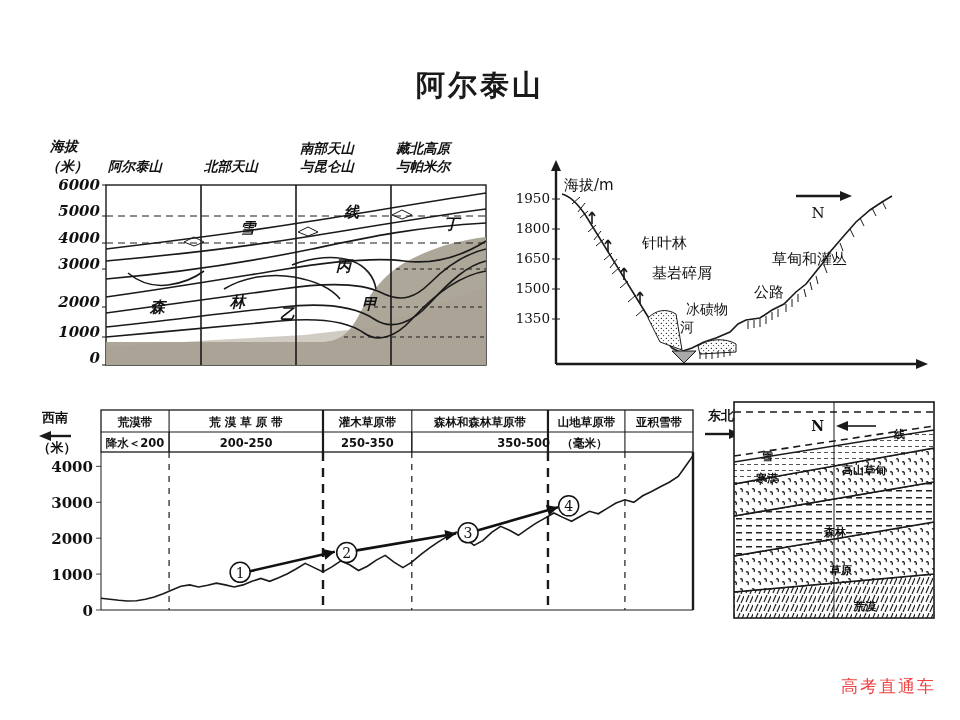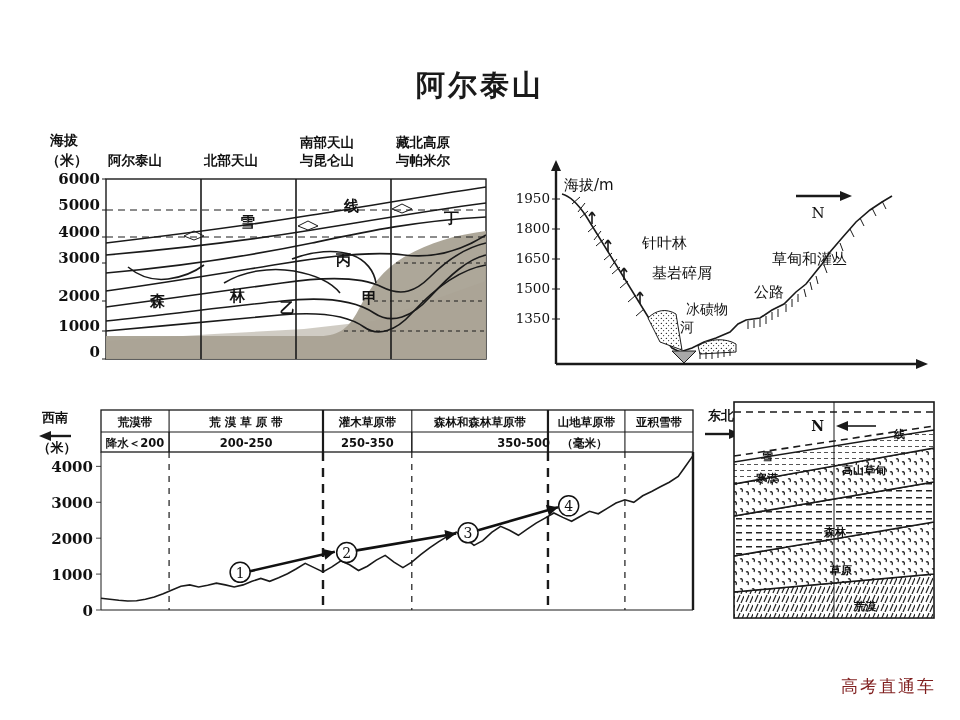--- a/index.html
+++ b/index.html
@@ -19,40 +19,40 @@
 
   
   .panel{position:absolute;}
   svg{display:block;overflow:visible;}
   .cjk{font-family:"DejaVu Sans","Liberation Sans",sans-serif;}
   .serifnum{font-family:"DejaVu Serif","Liberation Serif",serif;}
 
   
   #watermark{
     position:absolute;right:24px;bottom:22px;
-    font-size:17px;color:#7f1d1d;letter-spacing:2px;
+    font-size:17px;color:#ef4444;letter-spacing:2px;
     font-family:"DejaVu Sans","Liberation Sans",sans-serif;
   }
 
   .ln{stroke:#1a1a1a;fill:none;}
   .thin{stroke-width:1;}
   .med{stroke-width:1.6;}
   .thick{stroke-width:2.4;}
   .dash{stroke-dasharray:7 5;}
   .dashfine{stroke-dasharray:4 4;}
   text{fill:#111;}
 </style>
 </head>
 <body>
 
 <div class="page">
 
   <div id="page-title">阿尔泰山</div>
 
-  <div class="panel" style="left:44px;top:131px;">
+  <div class="panel" style="left:44px;top:137px;font-style:italic;">
     <svg width="460" height="245" viewBox="0 0 460 245">
       <defs>
         <pattern id="stipple" width="6" height="6" patternUnits="userSpaceOnUse">
           <rect width="6" height="6" fill="#a8a296"></rect>
           <circle cx="1.5" cy="1.5" r="0.8" fill="#8d8578"></circle>
           <circle cx="4.5" cy="4" r="0.7" fill="#9b9488"></circle>
         </pattern>
         <clipPath id="clipA">
             <rect x="62" y="48" width="380" height="180"></rect>
           </clipPath>

